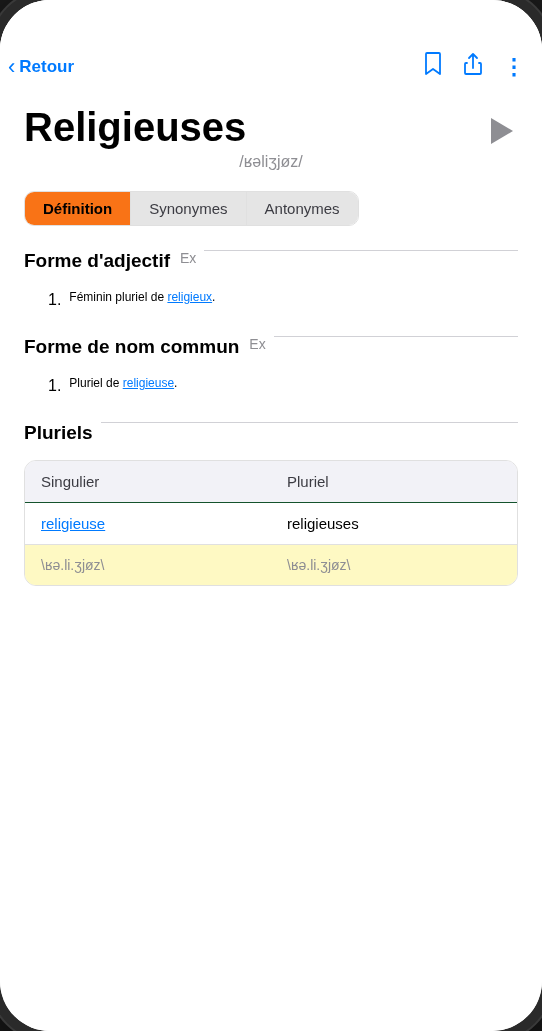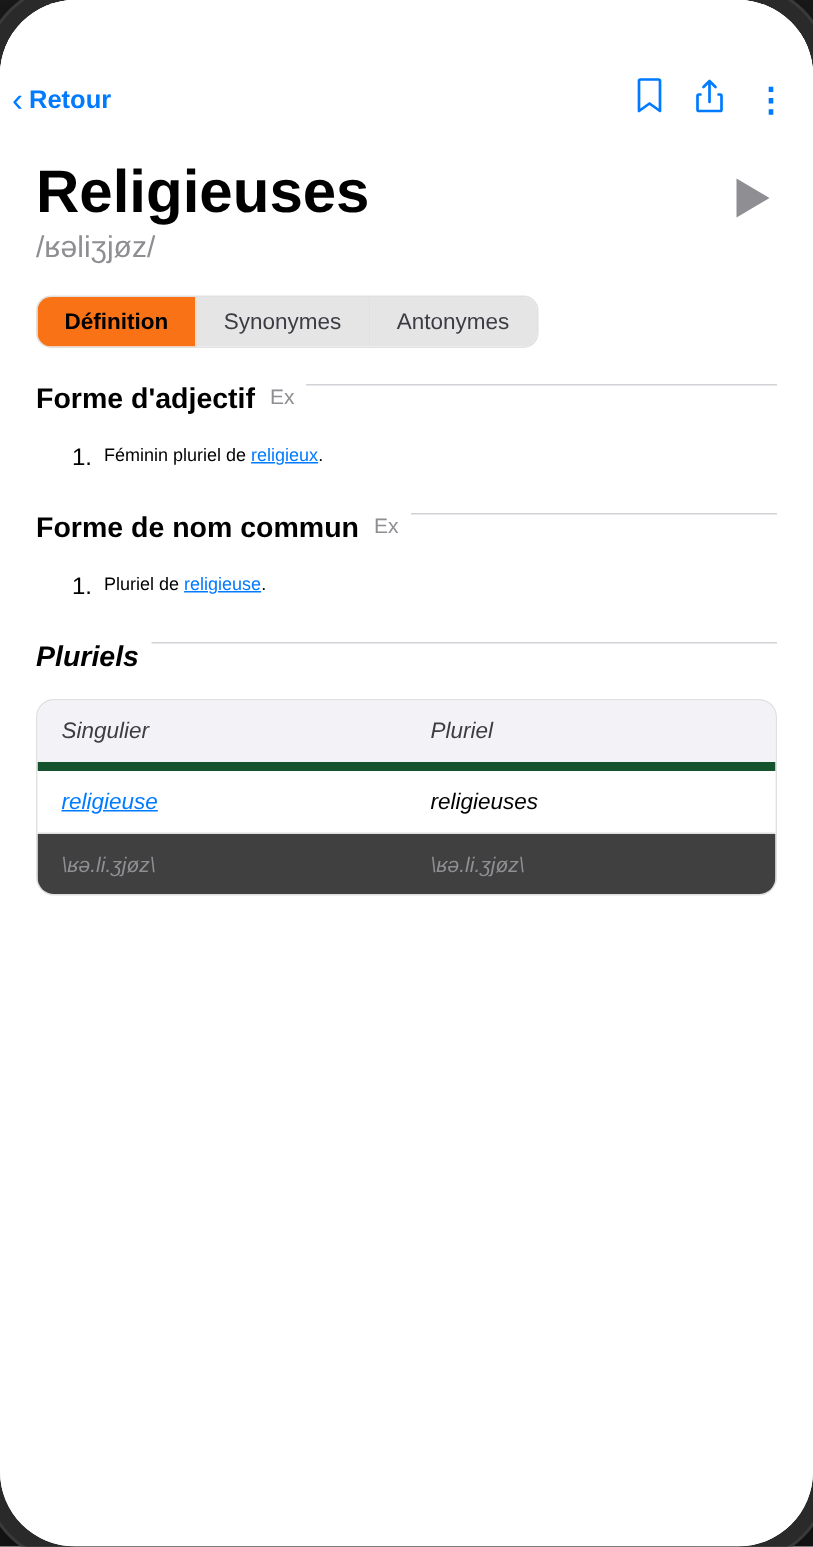--- a/index.html
+++ b/index.html
@@ -128,22 +128,23 @@
       width: 0;
       height: 0;
       border-top: 13px solid transparent;
       border-bottom: 13px solid transparent;
       border-left: 22px solid #8e8e93;
       margin-left: 4px;
     }
 
     .pronunciation {
       color: #8e8e93;
-      font-size: 20px;
+      font-size: 16px;
       margin-bottom: 20px;
+      text-align: center;
     }
 
     
     .tab-bar {
       display: flex;
       gap: 0;
       margin-bottom: 24px;
       border: 1px solid #e0e0e0;
       border-radius: 10px;
       overflow: hidden;
@@ -227,34 +228,33 @@
 
     .def-link {
       color: #007AFF;
       text-decoration: underline;
       cursor: pointer;
     }
 
     
     .pluriels-section {
       margin-top: 8px;
-      font-style: italic;
     }
 
     .pluriels-table {
       border: 1px solid #e0e0e0;
       border-radius: 12px;
       overflow: hidden;
       margin-top: 12px;
     }
 
     .table-header-row {
       display: flex;
       background: #f2f2f7;
-      border-bottom: 6px solid #14532d;
+      border-bottom: 1px solid #14532d;
     }
 
     .table-header-cell {
       flex: 1;
       padding: 12px 16px;
       font-size: 15px;
       font-weight: 500;
       color: #3c3c43;
     }
 
@@ -262,21 +262,21 @@
       display: flex;
       border-bottom: 1px solid #e0e0e0;
       background: #ffffff;
     }
 
     .table-body-row:last-child {
       border-bottom: none;
     }
 
     .table-body-row.gray-row {
-      background: #404040;
+      background: #fef9c3;
     }
 
     .table-cell {
       flex: 1;
       padding: 12px 16px;
       font-size: 15px;
       color: #000000;
     }
 
     .table-cell.link {

